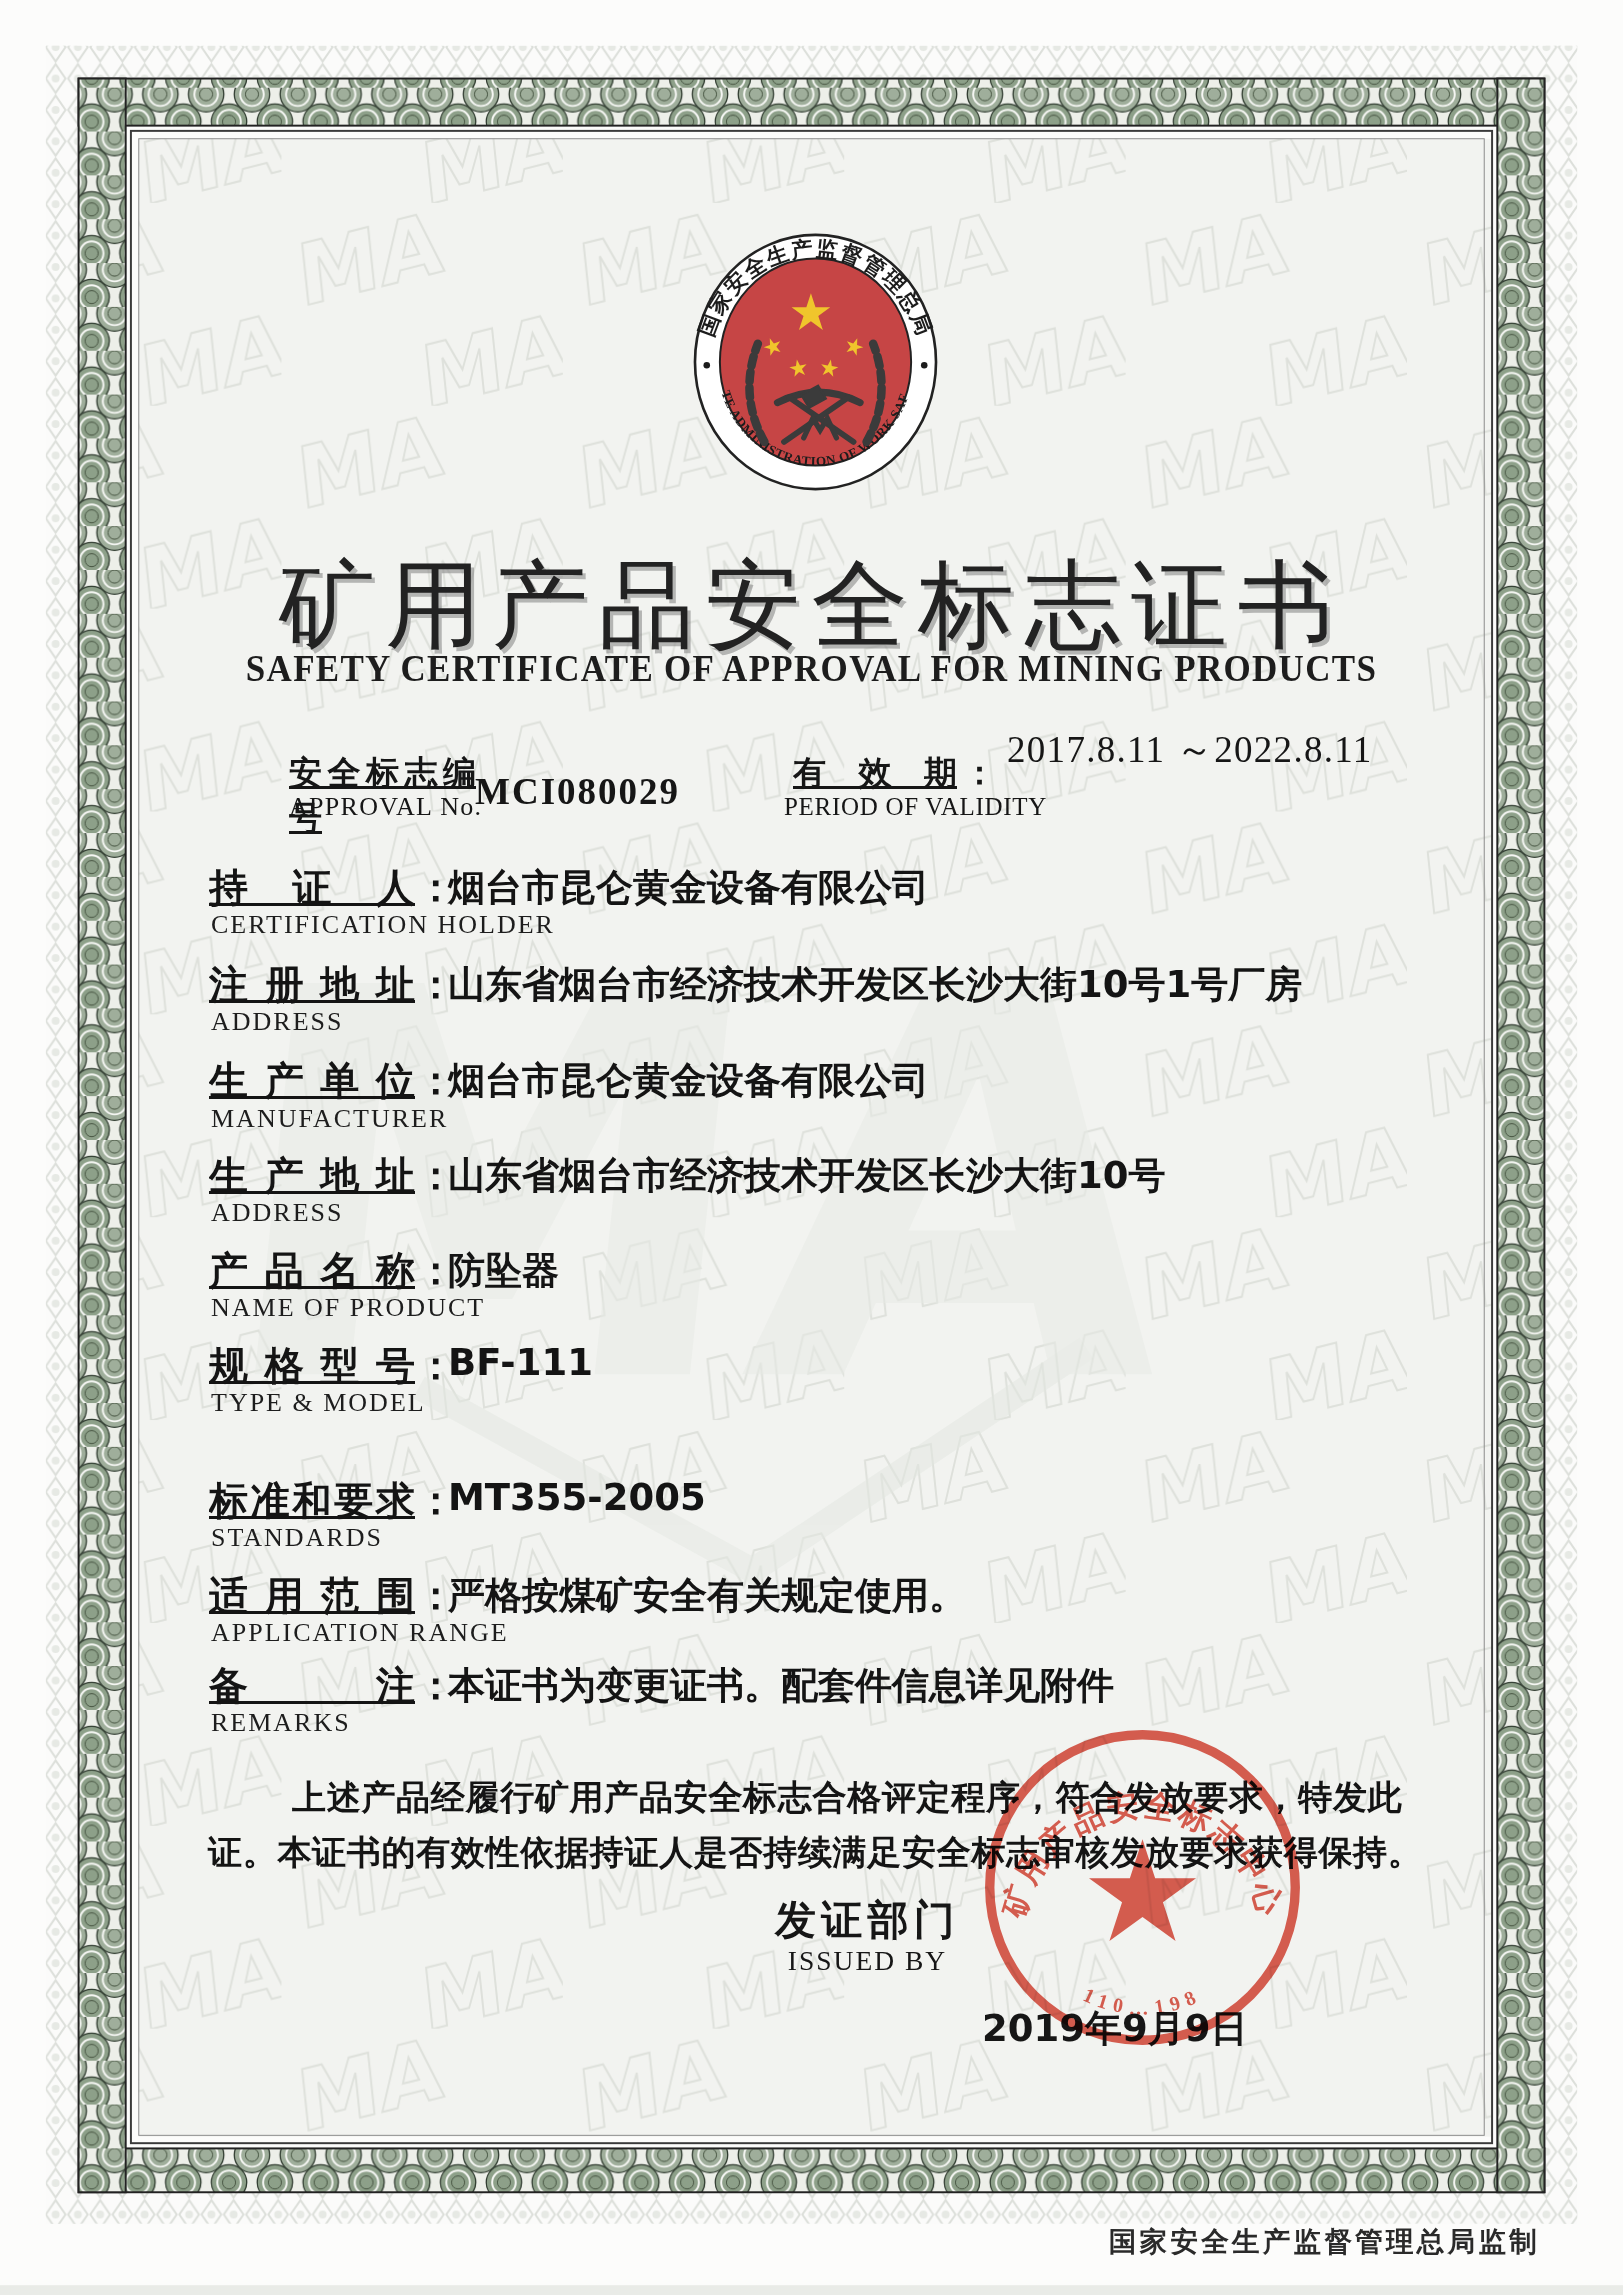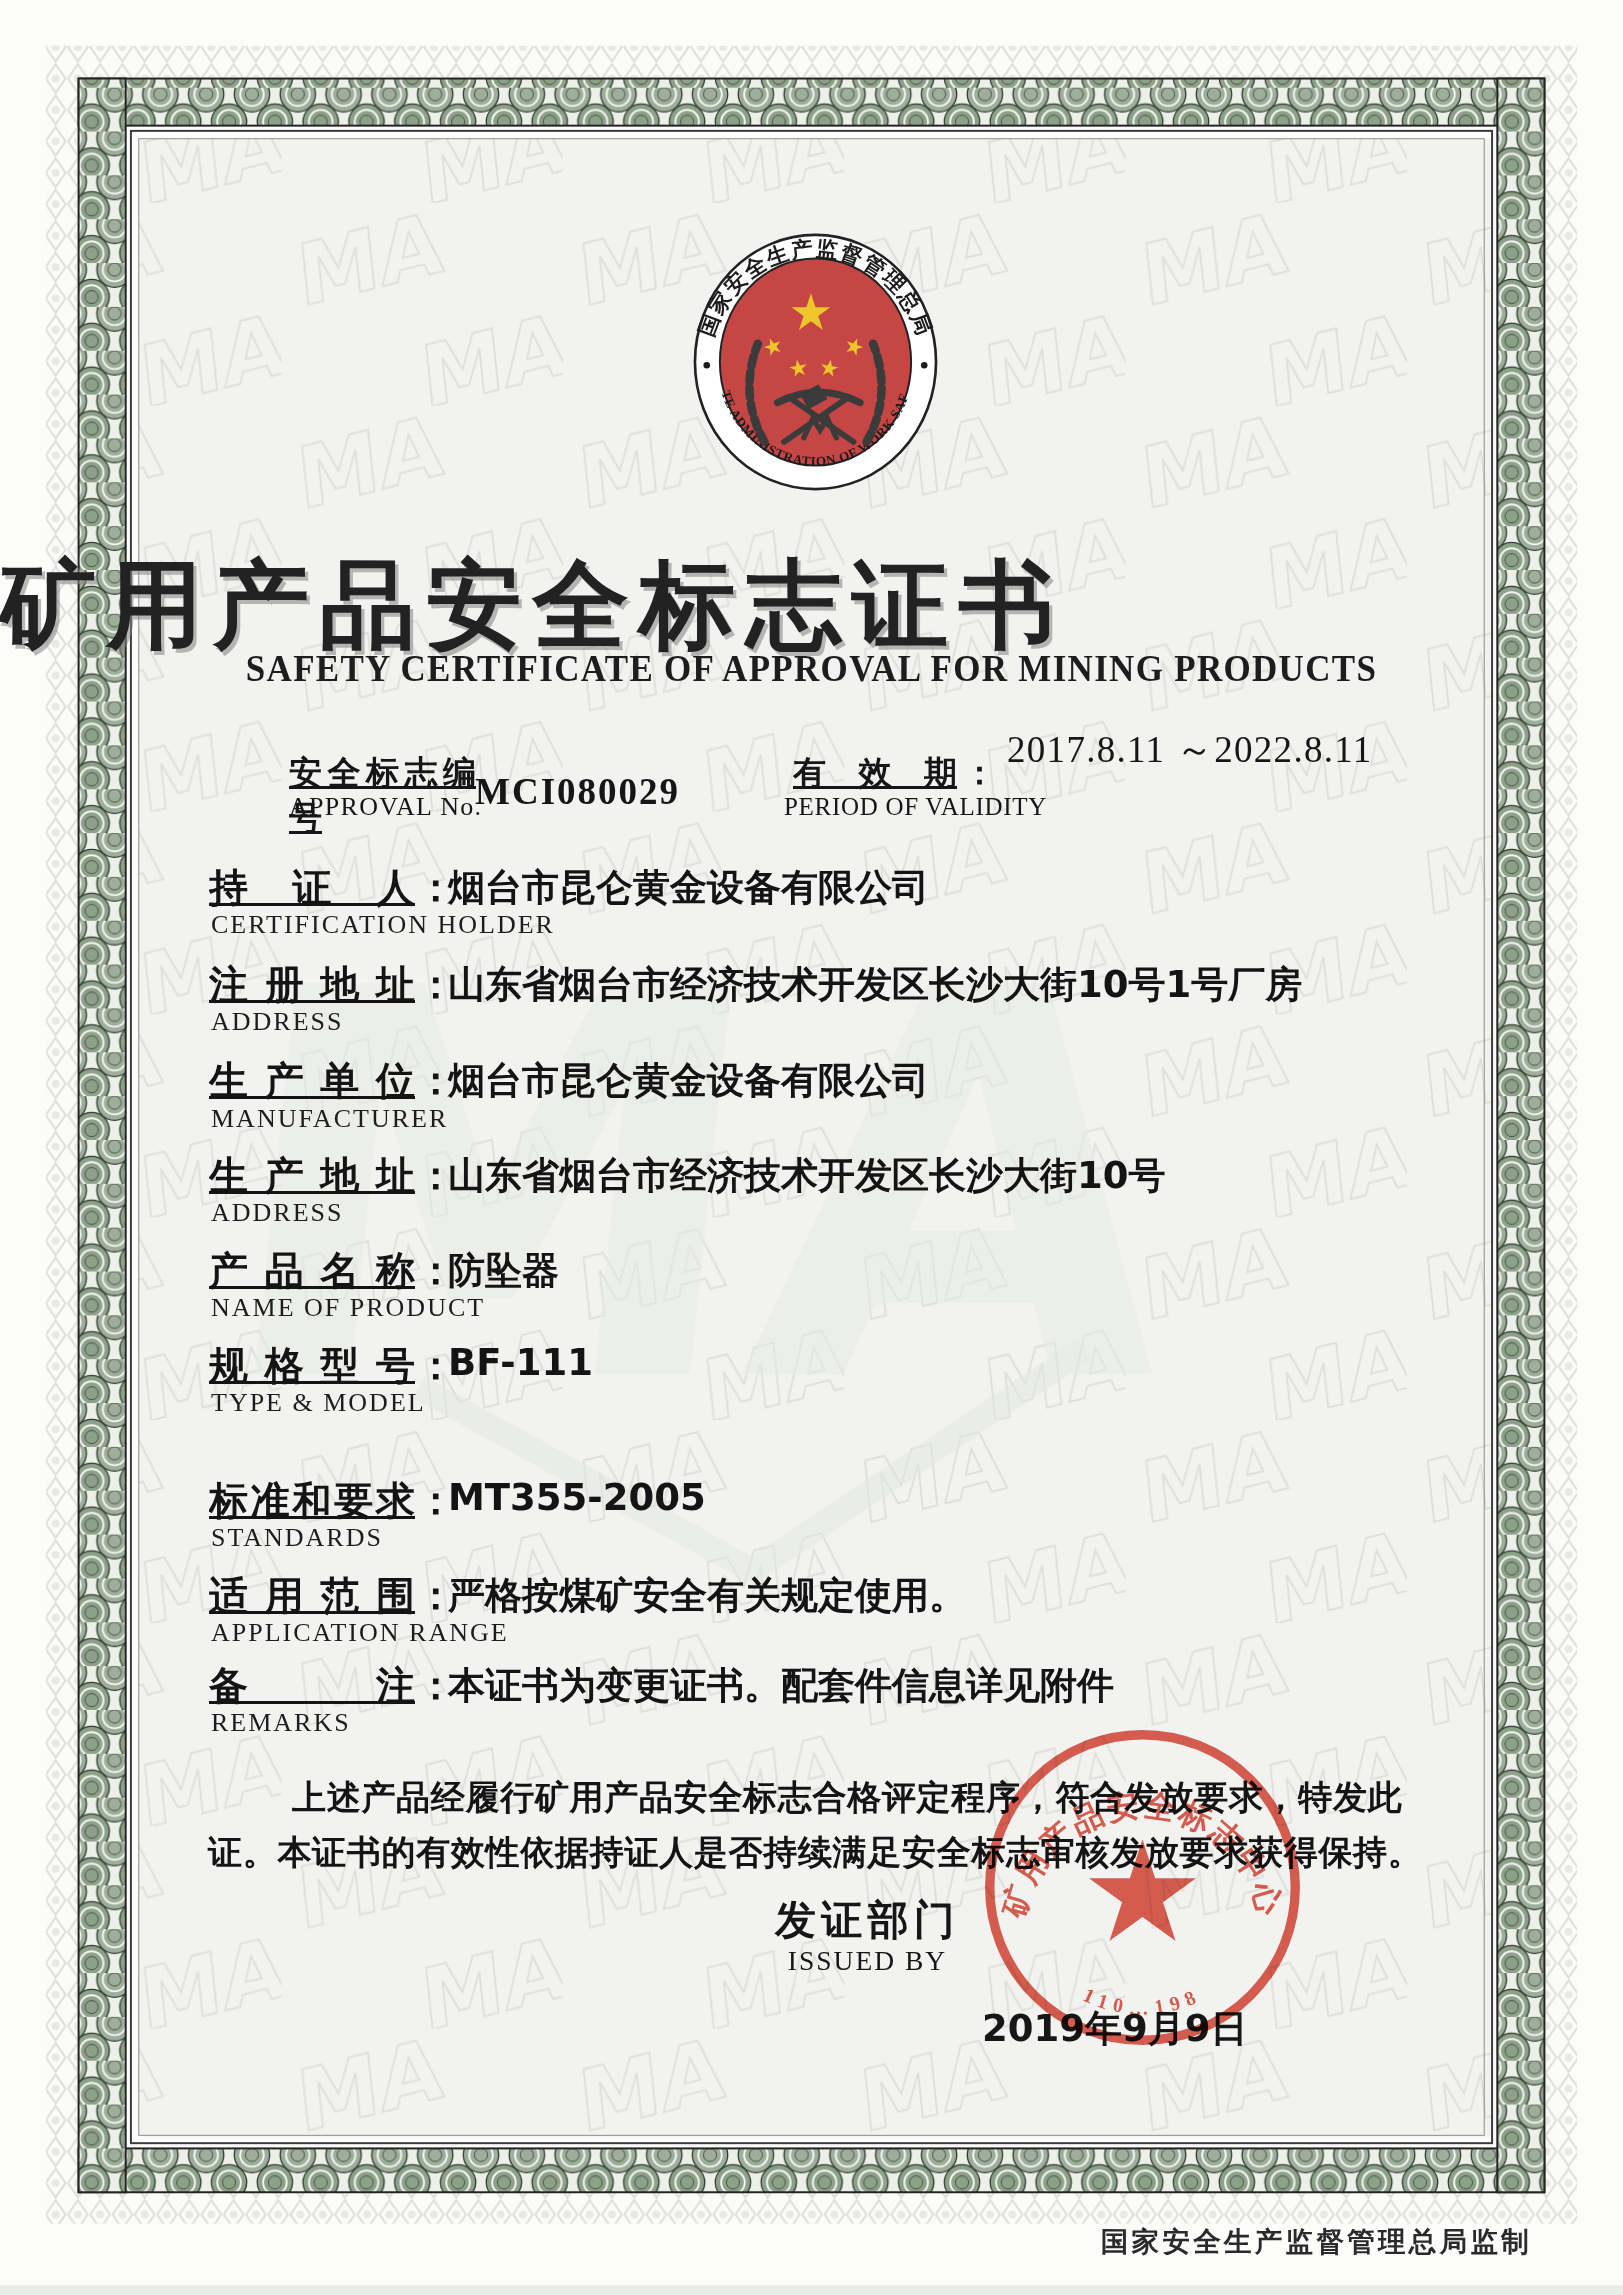--- a/index.html
+++ b/index.html
@@ -2,21 +2,21 @@
 <html style="font-size:10.5px"><head>
 <meta charset="utf-8">
 <style>
   html,body{margin:0;padding:0;background:#ffffff;}
   .page{position:relative;width:1623px;height:2295px;background:#fcfcfb;overflow:hidden;
         font-family:"Liberation Serif","DejaVu Serif",serif;color:#161616;}
   .abs{position:absolute;}
   svg text{user-select:none;}
 
   
-  .title{top:542px;left:0;width:1623px;text-align:left;font-size:96px;font-weight:700;
+  .title{top:542px;left:0;width:1623px;text-align:center;font-size:96px;font-weight:400;
          letter-spacing:10.5px;color:#222;text-shadow:3.3px 3.9px 0 rgba(130,130,130,.55);}
   .subtitle{top:649px;left:0;width:1623px;text-align:center;font-size:35px;font-weight:700;
             letter-spacing:1.3px;color:#1d1d1d;transform:scaleY(1.08);}
 
   
   .cn-just{display:inline-block;text-align:justify;text-align-last:justify;overflow:hidden;text-decoration:underline;}
   .apr-label{top:751px;left:289px;width:187px;font-size:33px;font-weight:700;font-family:"DejaVu Sans",sans-serif;}
   .apr-en{top:792px;left:289px;font-size:26px;letter-spacing:1.3px;}
   .apr-val{top:770px;left:475px;font-size:37px;font-weight:700;letter-spacing:2px;}
   .val-label{top:751px;left:793px;width:164px;font-size:33px;font-weight:700;font-family:"DejaVu Sans",sans-serif;}
@@ -33,21 +33,21 @@
   .row-en{position:absolute;left:211px;font-size:26px;letter-spacing:2px;color:#1d1d1d;}
 
   
   .stm{position:absolute;font-size:34px;font-weight:700;letter-spacing:0.7px;white-space:nowrap;
        font-family:"DejaVu Sans",sans-serif;color:#141414;}
   .issued-cn{top:1893px;left:720px;width:295px;text-align:center;font-size:41px;font-weight:700;
              letter-spacing:5.2px;font-family:"DejaVu Sans",sans-serif;}
   .issued-en{top:1945px;left:720px;width:295px;text-align:center;font-size:27.5px;letter-spacing:2px;}
   .issue-date{top:2004px;left:982px;font-size:37px;font-weight:700;font-family:"DejaVu Sans",sans-serif;}
 
-  .footer-note{top:2224px;left:0;width:1532px;text-align:right;font-size:27.5px;letter-spacing:3.3px;
+  .footer-note{top:2224px;left:8px;width:1532px;text-align:right;font-size:27.5px;letter-spacing:3.3px;
                font-weight:700;color:#2a2a2a;font-family:"DejaVu Sans",sans-serif;}
 
   .sealwrap{top:1720px;left:975px;width:335px;height:335px;mix-blend-mode:multiply;opacity:.92;}
 </style>
 </head>
 <body>
 
 <div class="page">
 
   <svg class="abs" style="top:0;left:0" width="1623" height="2295" viewBox="0 0 2480 3507">

